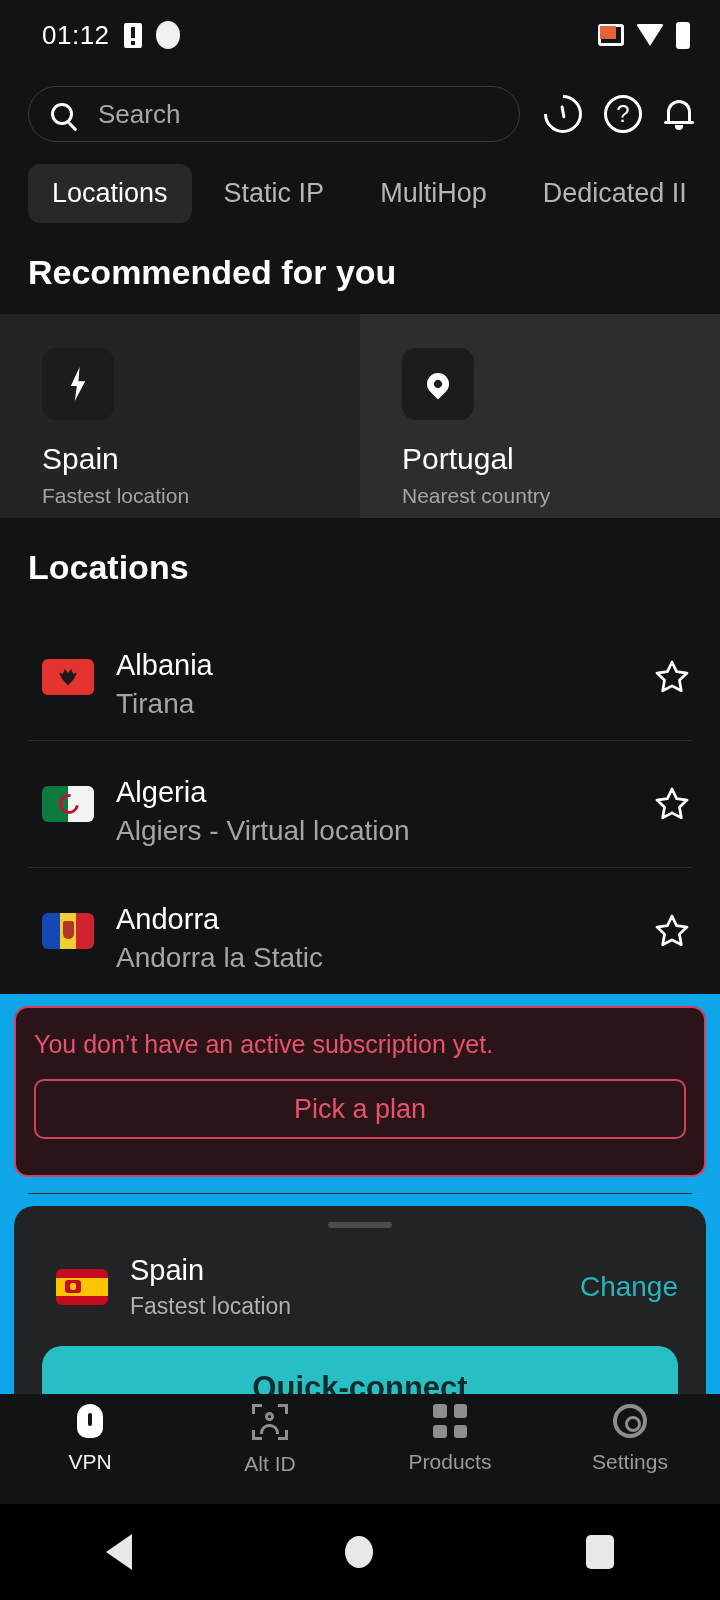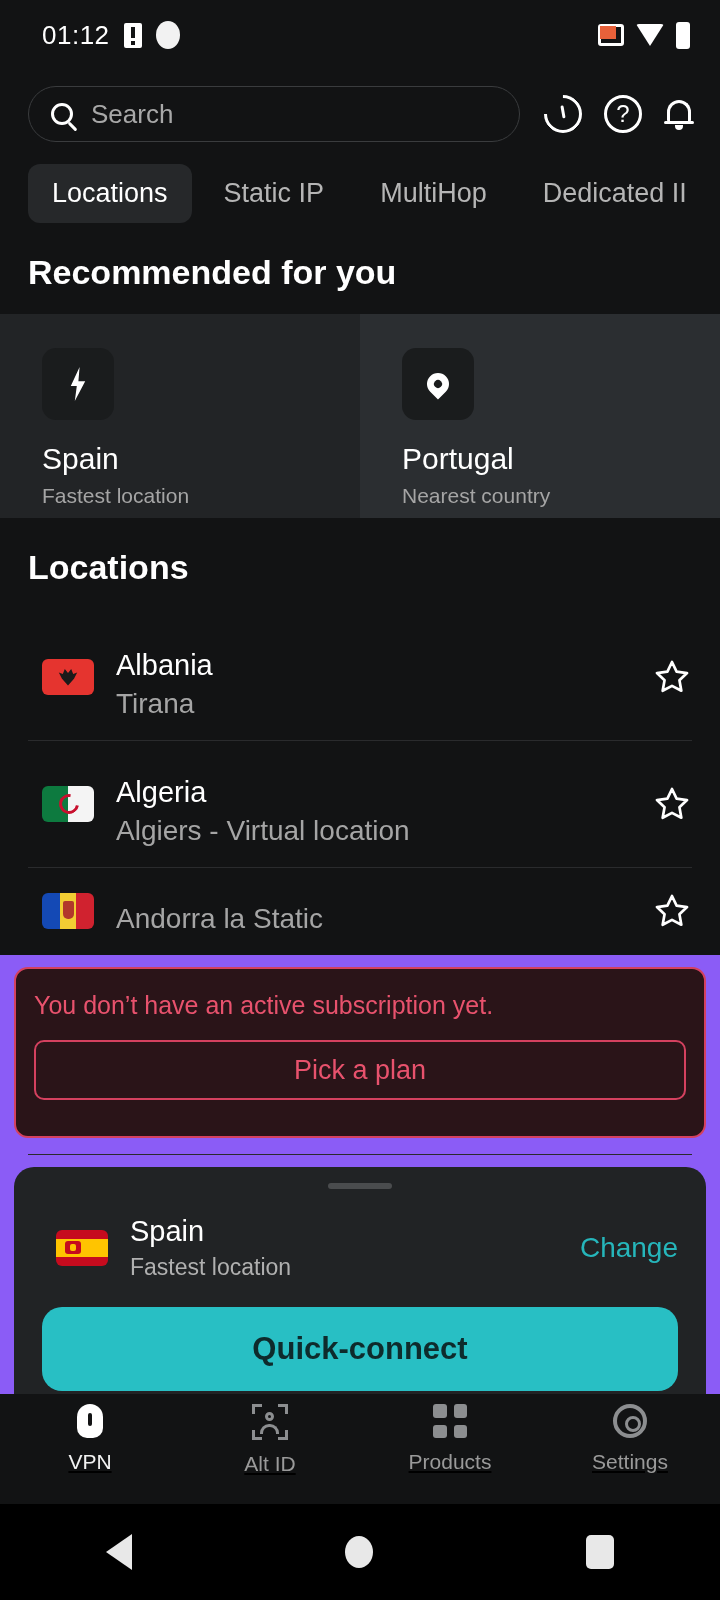--- a/index.html
+++ b/index.html
@@ -2,21 +2,21 @@
 <html><head>
 <meta charset="utf-8">
 <style>
   * { box-sizing: border-box; margin: 0; padding: 0; }
   html, body {
     width: 720px; height: 1600px;
     background: #0d0d0e;
     font-family: "Liberation Sans", sans-serif;
     overflow: hidden;
   }
-  .phone { position: relative; width: 720px; height: 1600px; background: #8b5cf6; }
+  .phone { position: relative; width: 720px; height: 1600px; background: #0ea5e9; }
 
   
   .statusbar {
     height: 70px; display: flex; align-items: center;
     justify-content: space-between; padding: 0 30px 0 42px;
     background: #121314;
   }
   .sb-left { display: flex; align-items: center; gap: 14px; }
   .sb-time { color: #fff; font-size: 26px; letter-spacing: .5px; }
   .sb-right { display: flex; align-items: center; gap: 12px; }
@@ -36,21 +36,21 @@
     display: flex; align-items: center; gap: 0;
     padding: 16px 26px 14px 28px; background: #121314;
   }
   .searchbox {
     flex: 1; height: 56px; border: 1px solid #3a3c3e; border-radius: 28px;
     display: flex; align-items: center; gap: 18px; padding: 0 22px; background: #121314;
   }
   .mag { width: 22px; height: 22px; border: 3px solid #fff; border-radius: 50%; position: relative; flex:none;}
   .mag::after { content:""; position:absolute; right:-8px; bottom:-6px; width:11px; height:3px; background:#fff;
                 transform: rotate(45deg); border-radius:2px; }
-  .search-ph { color: #a8a8a8; font-size: 26px; }
+  .search-ph { color: #a8a8a8; font-size: 26px; margin-left: 7px; }
   .hdr-icons { display: flex; align-items: center; gap: 22px; margin-left: 24px; }
   .ic-gauge { width: 38px; height: 38px; border: 3px solid #fff; border-radius: 50%;
               border-top-color: transparent; position: relative; transform: rotate(-45deg); }
   .ic-gauge::after { content:""; position:absolute; left:16px; top:8px; width:3px; height:13px;
                      background:#fff; transform: rotate(35deg); border-radius:2px; }
   .ic-help { width: 38px; height: 38px; border: 3px solid #fff; border-radius: 50%;
              color:#fff; font-size: 24px; display:flex; align-items:center; justify-content:center;
              font-family:"Liberation Sans",sans-serif; }
   .ic-bell { width: 30px; height: 34px; position: relative; }
   .ic-bell .body { position:absolute; left:3px; top:3px; width:24px; height:22px;
@@ -141,21 +141,21 @@
   .change { font-size: 28px; color: #26b6bb; }
   .qc-btn {
     margin: 26px 28px 0 28px; height: 84px; background: #28bfc4; border-radius: 20px;
     display:flex; align-items:center; justify-content:center;
     font-size: 31px; font-weight: bold; color: #0e2b2c;
   }
 
   
   .botnav { position:absolute; left:0; right:0; bottom:96px; height: 110px;
             display:flex; background:#121314; padding-top: 10px; }
-  .nav-item { flex:1; display:flex; flex-direction:column; align-items:center; gap: 12px; text-decoration: underline; }
+  .nav-item { flex:1; display:flex; flex-direction:column; align-items:center; gap: 12px; }
   .nav-label { font-size: 21px; color: #9a9a9a; }
   .nav-item.active .nav-label { color: #f2f2f2; }
   .shield { width: 26px; height: 34px; background:#fff; border-radius: 13px 13px 10px 10px;
             position: relative; }
   .shield::after { content:""; position:absolute; left:11px; top:9px; width:4px; height:13px;
                    background:#121314; border-radius:2px; }
   .altid { width: 36px; height: 36px; position: relative; }
   .altid .br { position:absolute; width:10px; height:10px; border:3px solid #8c8e90; }
   .altid .tl { left:0; top:0; border-right:none; border-bottom:none; }
   .altid .tr { right:0; top:0; border-left:none; border-bottom:none; }
@@ -275,20 +275,21 @@
 
     <div class="loc-row">
       <span class="flag andorra">
         <span class="b"></span>
           <span class="y">
             <span class="arms"></span>
           </span>
           <span class="r"></span>
       </span>
       <span class="loc-text">
+        <span class="loc-name" style="display:block">Andorra</span>
         <span class="loc-city" style="display:block">Andorra la Static</span>
       </span>
       <svg class="star" viewBox="0 0 24 24">
         <path d="M12 2.5l2.9 6.1 6.6.9-4.8 4.6 1.2 6.6L12 17.6 6.1 20.7l1.2-6.6L2.5 9.5l6.6-.9z" fill="none" stroke="#ffffff" stroke-width="1.7" stroke-linejoin="round"></path>
       </svg>
     </div>
   </div>
 
   <div class="alert">
     <div class="alert-text">You don’t have an active subscription yet.</div>

